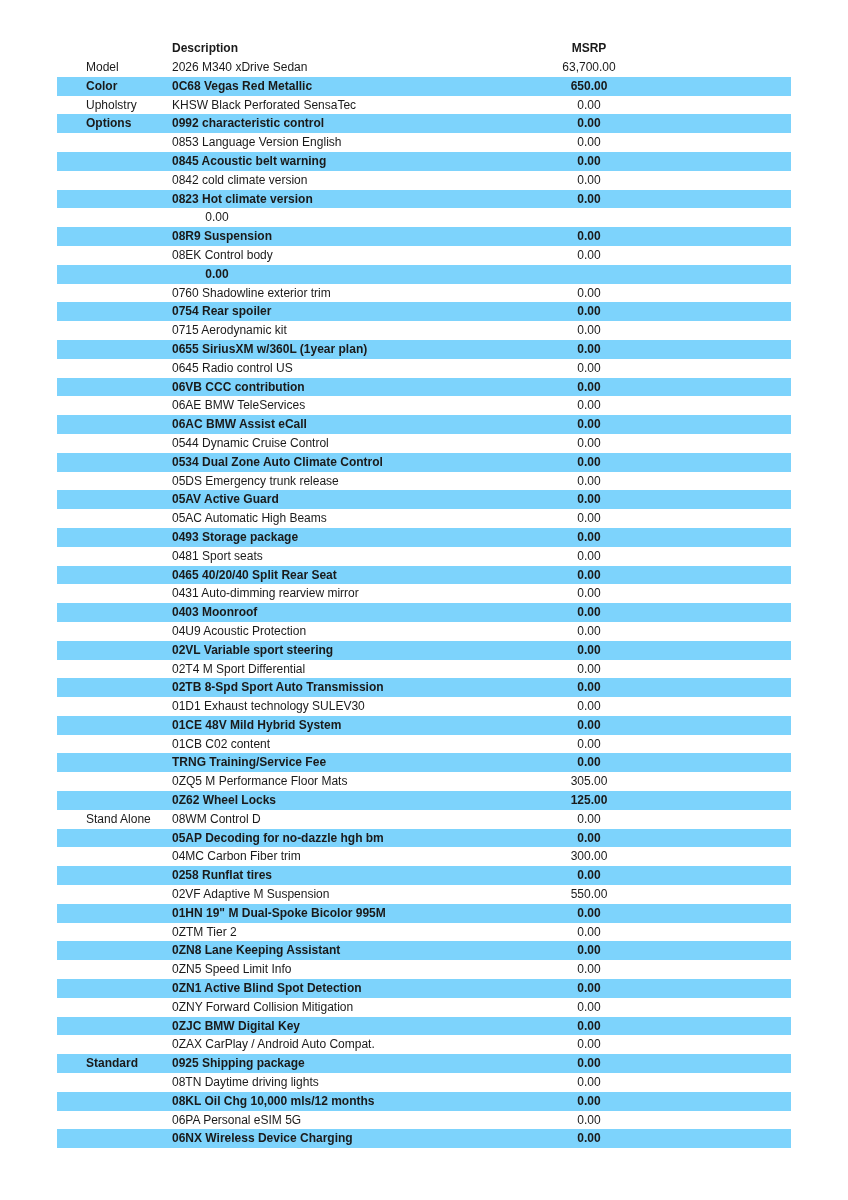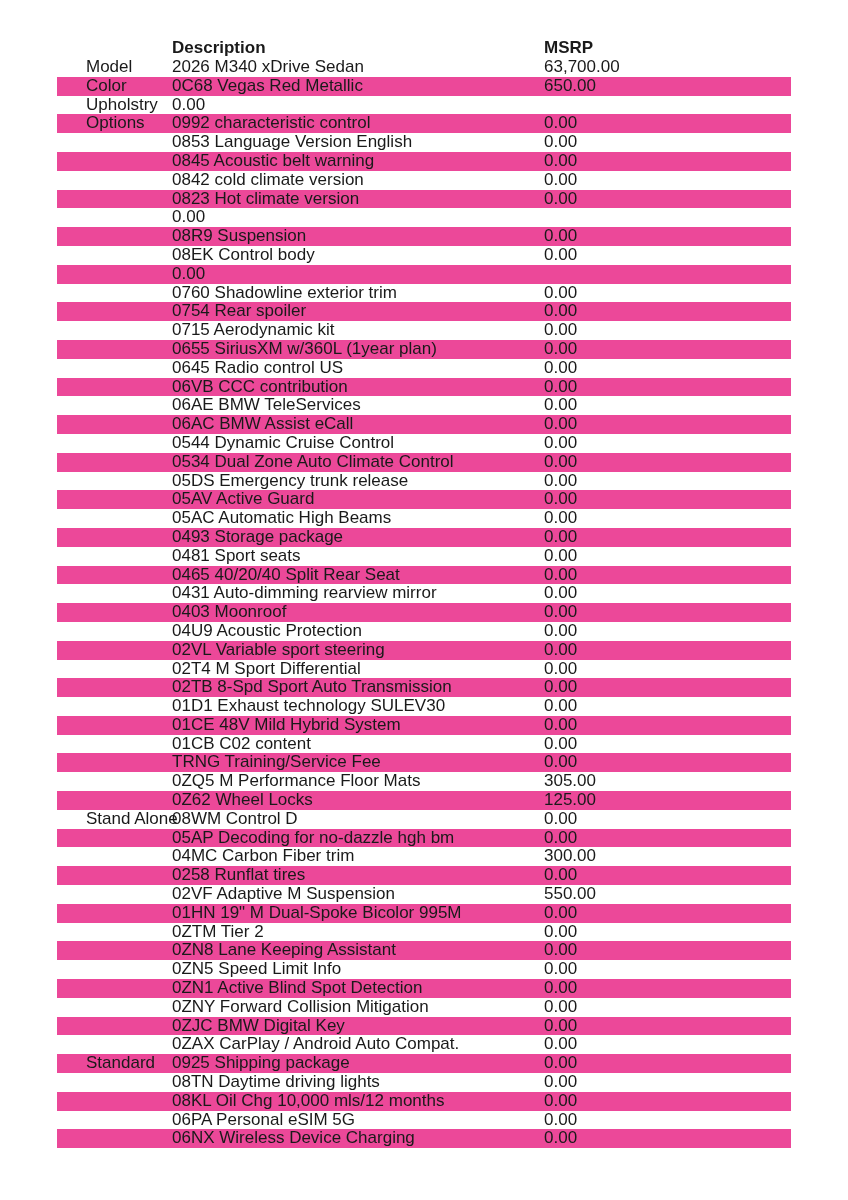--- a/index.html
+++ b/index.html
@@ -24,25 +24,26 @@
   .spec-table {
     position: absolute;
     left: 57px;
     top: 38px;
     width: 734px;
   }
   .row {
     display: flex;
     align-items: center;
     height: 18.8px;
-    font-size: 17px;
+    font-size: 12px;
     line-height: 18.8px;
   }
   .row.stripe {
-    background: #ec4899;
+    background: #7dd3fc;
+    font-weight: bold;
   }
   .header-row {
     height: 20px;
     line-height: 20px;
     font-weight: bold;
     background: #ffffff;
   }
   .cell {
     white-space: nowrap;
     overflow: visible;
@@ -54,21 +55,21 @@
     flex: 0 0 91px;
     margin-left: 24px;
   }
   .desc {
     width: 372px;
     flex: 0 0 372px;
   }
   .msrp {
     width: 90px;
     flex: 0 0 90px;
-    text-align: left;
+    text-align: center;
   }
   .spacer {
     flex: 1 1 auto;
   }
 </style>
 </head>
 <body>
 
 <div class="doc-page">
   <div class="spec-table">
@@ -86,20 +87,21 @@
           <div class="cell spacer"></div>
         </div>
         <div class="row stripe">
           <div class="cell cat">Color</div>
           <div class="cell desc">0C68 Vegas Red Metallic</div>
           <div class="cell msrp">650.00</div>
           <div class="cell spacer"></div>
         </div>
         <div class="row">
           <div class="cell cat">Upholstry</div>
+          <div class="cell desc">KHSW Black Perforated SensaTec</div>
           <div class="cell msrp">0.00</div>
           <div class="cell spacer"></div>
         </div>
         <div class="row stripe">
           <div class="cell cat">Options</div>
           <div class="cell desc">0992 characteristic control</div>
           <div class="cell msrp">0.00</div>
           <div class="cell spacer"></div>
         </div>
         <div class="row">

